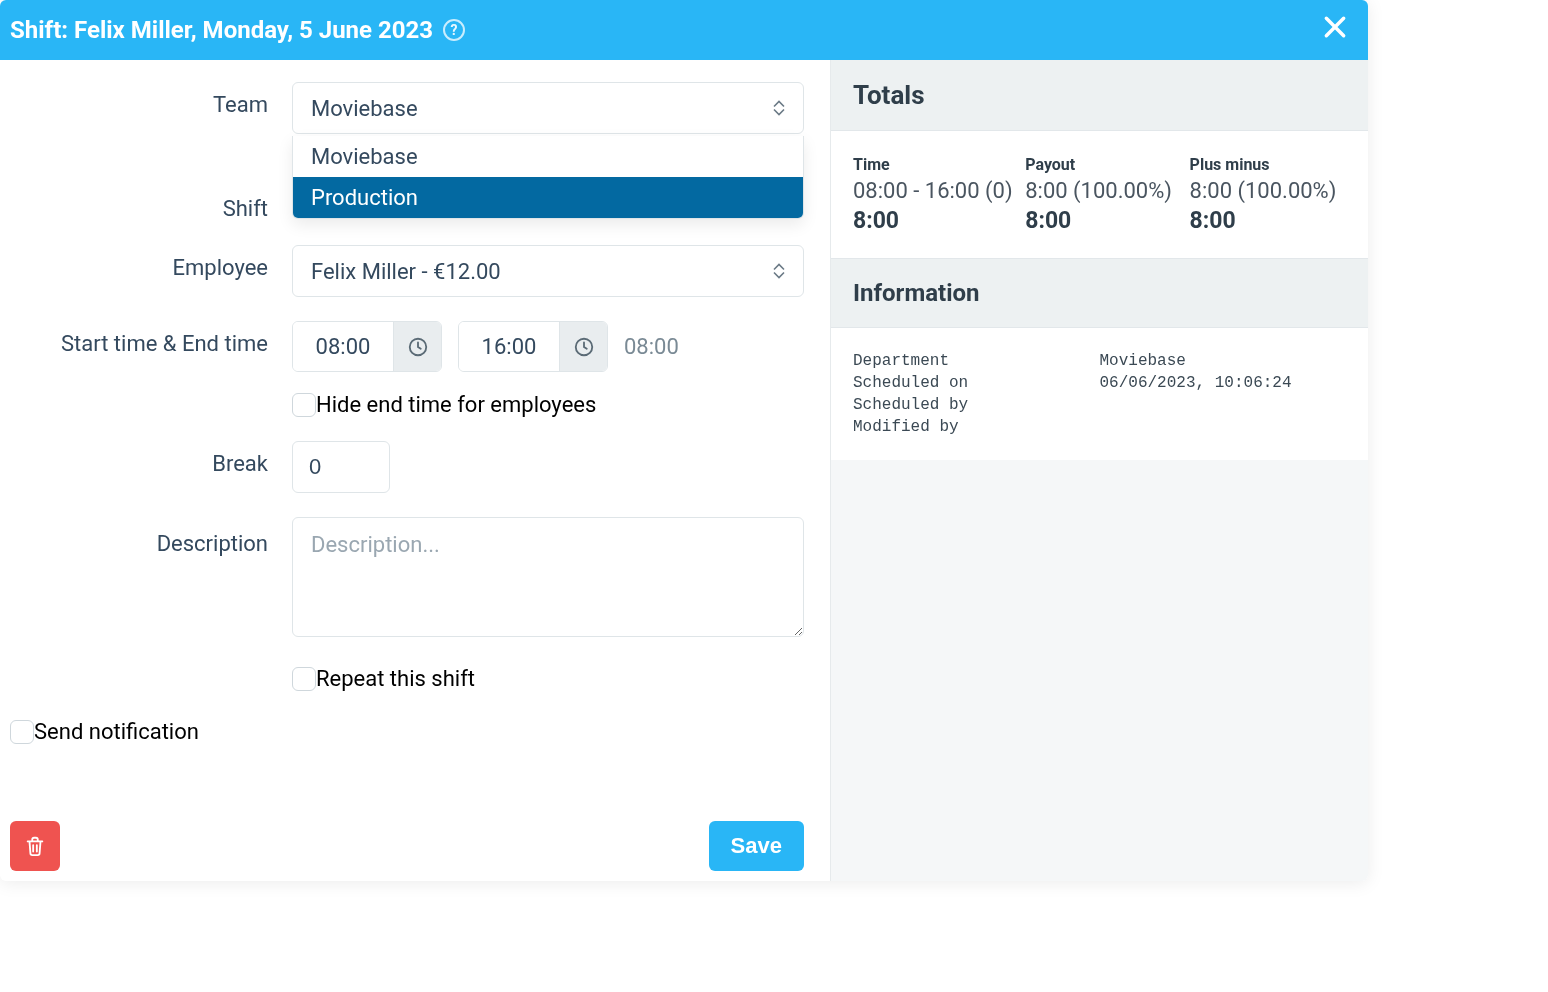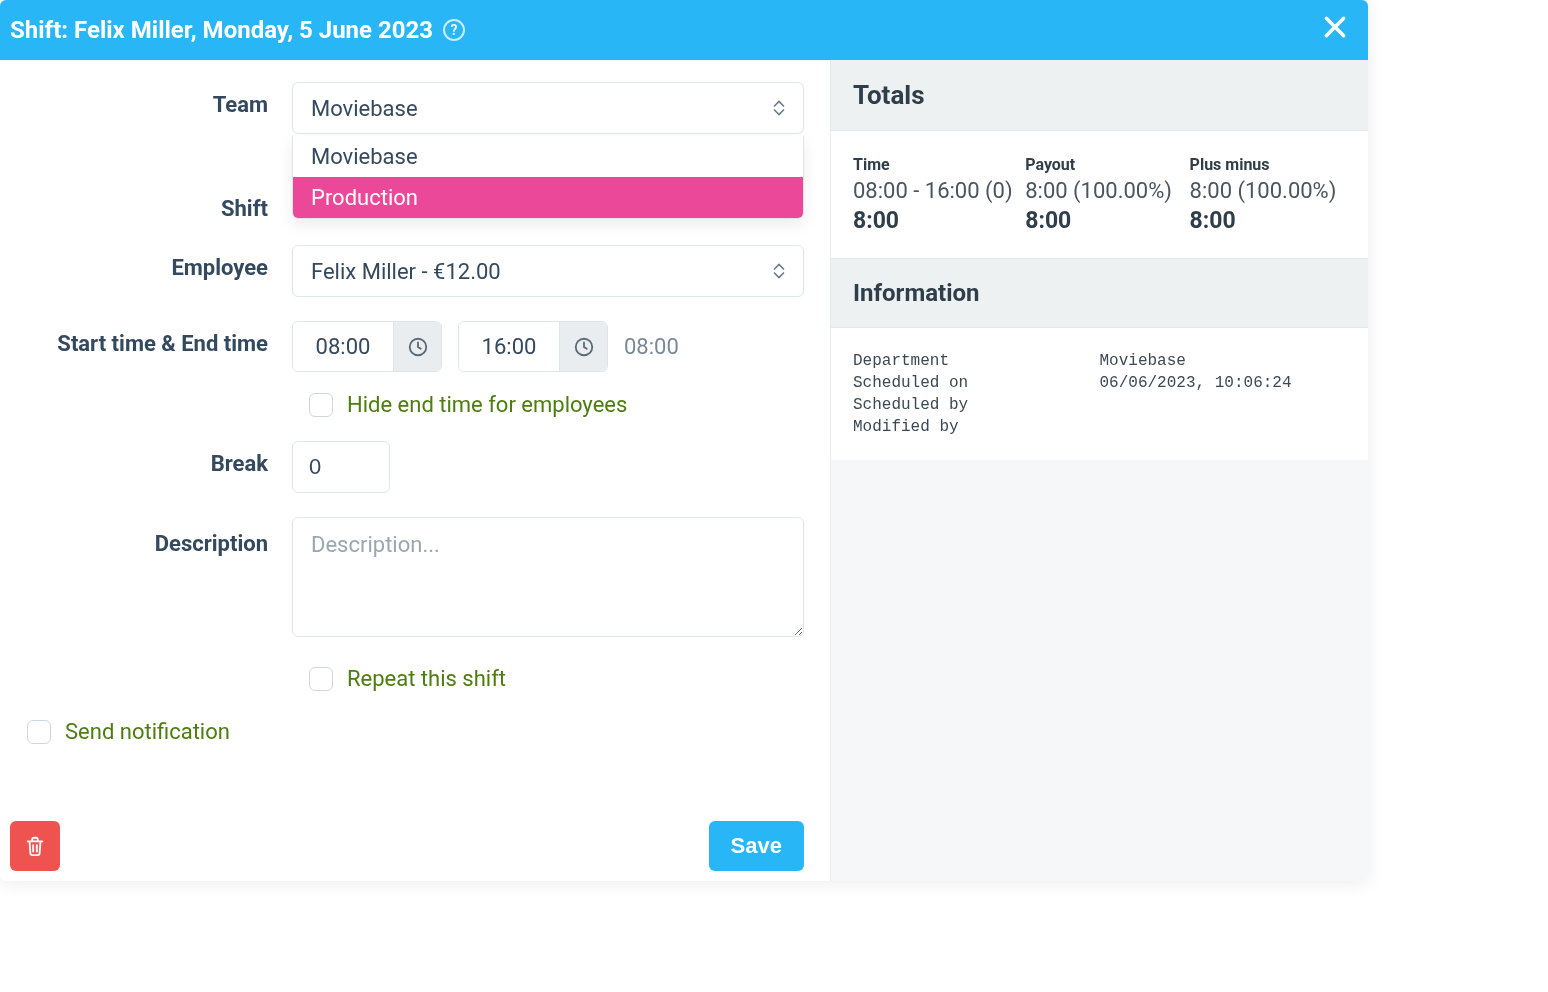--- a/index.html
+++ b/index.html
@@ -44,21 +44,21 @@
 
   
   .modal-body { flex: 1; display: flex; min-height: 0; }
   .form-pane { flex: 1 1 auto; position: relative; padding: 22px 26px 22px 10px; }
   .side-pane { width: 538px; background: #f5f7f8; border-left: 1px solid #e6eaec; display: flex; flex-direction: column; }
 
   
   .frow { display: flex; align-items: flex-start; margin-bottom: 24px; }
   .flabel {
     width: 282px; text-align: right; padding-right: 24px;
-    font-weight: 700; color: #34495e; padding-top: 10px;
+    font-weight: 400; color: #34495e; padding-top: 10px;
   }
   .fcontrol { flex: 1; position: relative; }
 
   .select, .input, .textarea {
     width: 100%;
     border: 1px solid #dfe5e8; border-radius: 6px;
     background: #fff; color: #34495e;
     padding: 12px 44px 12px 18px;
     font-size: 22px;
     font-family: inherit;
@@ -71,38 +71,38 @@
   .chevrons svg { width: 12px; height: 9px; }
 
   
   .dropdown-list {
     position: absolute; left: 0; right: 0; top: 54px;
     background: #fff; border: 1px solid #dfe5e8; border-top: none;
     border-radius: 0 0 6px 6px; overflow: hidden; z-index: 20;
     box-shadow: 0 6px 16px rgba(0,0,0,.08);
   }
   .dropdown-item { padding: 8px 18px; cursor: pointer; color: #34495e; }
-  .dropdown-item.active { background: #ec4899; color: #fff; }
+  .dropdown-item.active { background: #0369a1; color: #fff; }
 
   
   .time-group { display: flex; align-items: center; gap: 16px; }
   .time-field {
     display: flex; align-items: stretch;
     border: 1px solid #dfe5e8; border-radius: 6px; overflow: hidden; background: #fff;
   }
   .time-field .val { width: 100px; padding: 12px 0; text-align: center; color: #34495e; background:#fff; }
   .time-field .clock {
     width: 48px; background: #e9edef; display: flex; align-items: center; justify-content: center;
     border-left: 1px solid #dfe5e8;
   }
   .time-field .clock svg { width: 22px; height: 22px; stroke: #5b6b76; }
   .duration-static { color: #7a8a95; }
 
   
-  .check-row { display: flex; align-items: center; gap: 14px; color: #4d7c0f; margin-left: 17px; }
+  .check-row { display: flex; align-items: center; color: #000000; }
   .check-box {
     width: 24px; height: 24px; border: 1px solid #cfd7dc; border-radius: 6px; background: #fff;
   }
 
   
   .break-input {
     width: 98px; border: 1px solid #dfe5e8; border-radius: 6px; padding: 12px 16px;
     font-size: 22px; color: #34495e; background: #fff;
   }
 

